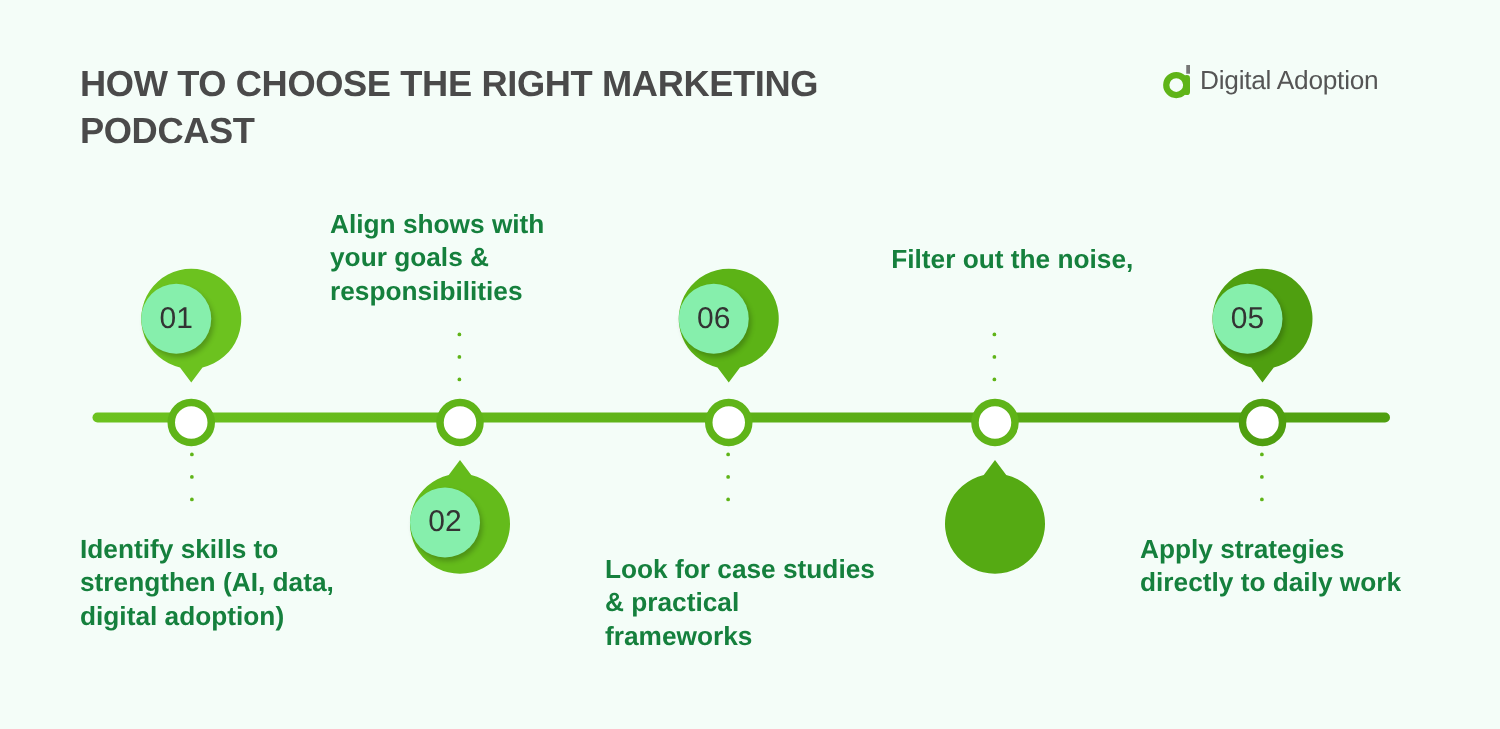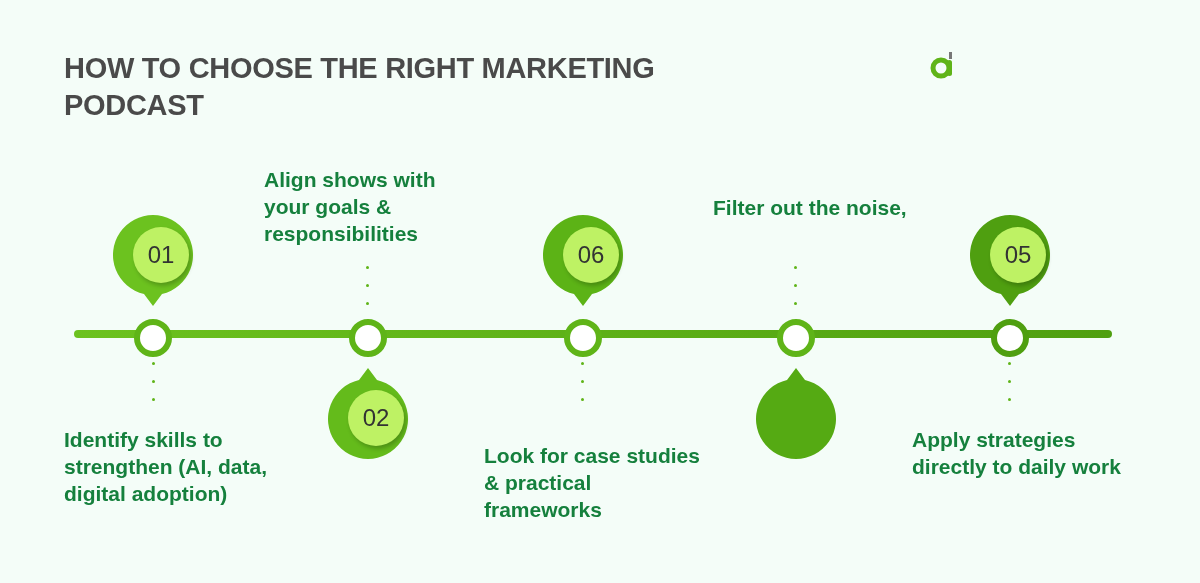--- a/index.html
+++ b/index.html
@@ -9,21 +9,21 @@
            color:#4a4a4a; letter-spacing:-0.3px; }
   .logo { position:absolute; left:930px; top:52px; display:flex; align-items:center; }
   .logo-mark { width:26px; height:26px; position:relative; margin-right:4px; }
   .logo-text { font-size:21px; color:#555; letter-spacing:-0.2px; }
   .timeline-line { position:absolute; left:74px; top:330px; width:1038px; height:8px; border-radius:4px;
                    background:linear-gradient(90deg,#6cc21f,#4f9f10); }
   .node { position:absolute; width:26px; height:26px; border-radius:50%; background:#fff;
           border:6px solid #5fb418; top:319px; box-sizing:content-box; margin-left:-19px; }
   .pin { position:absolute; width:84px; height:94px; margin-left:-42px; }
   .pin svg { position:absolute; left:0; top:0; }
-  .pin-inner { position:absolute; left:22px; width:56px; height:56px; border-radius:50%; background:#bef264;
+  .pin-inner { position:absolute; left:2px; width:56px; height:56px; border-radius:50%; background:#86efac;
                box-shadow:2px 3px 4px rgba(0,0,0,0.22); display:flex; align-items:center; justify-content:center;
                font-size:24px; color:#333; }
   .dots { position:absolute; width:4px; margin-left:-2px; }
   .dots span { display:block; width:3px; height:3px; border-radius:50%; background:#5fb418; margin-bottom:15px; }
   .label { position:absolute; font-size:21px; font-weight:bold; line-height:27px; color:#15803d; }
 </style>
 </head>
 <body>
 
 <div class="title">
@@ -32,20 +32,21 @@
 </div>
 
 <div class="logo">
   <span class="logo-mark">
     <svg width="26" height="28" viewBox="0 0 26 28">
       <circle cx="11" cy="16" r="8" fill="none" stroke="#5fb418" stroke-width="5"></circle>
       <rect x="17" y="8" width="5" height="16" rx="2.5" fill="#5fb418"></rect>
       <path d="M19 0 L22 0 L22 7 L19 7 Z" fill="#777"></path>
     </svg>
   </span>
+  <span class="logo-text">Digital Adoption</span>
 </div>
 
 <div class="timeline-line"></div>
 
 <div class="pin" style="left:153px; top:214px;">
   <svg width="84" height="94" viewBox="0 0 84 94">
       <path d="M42 92 L33 80 A40 40 0 1 1 51 80 Z" fill="#6cc21f"></path>
     </svg>
   <div class="pin-inner" style="top:13px;">01</div>
 </div>

